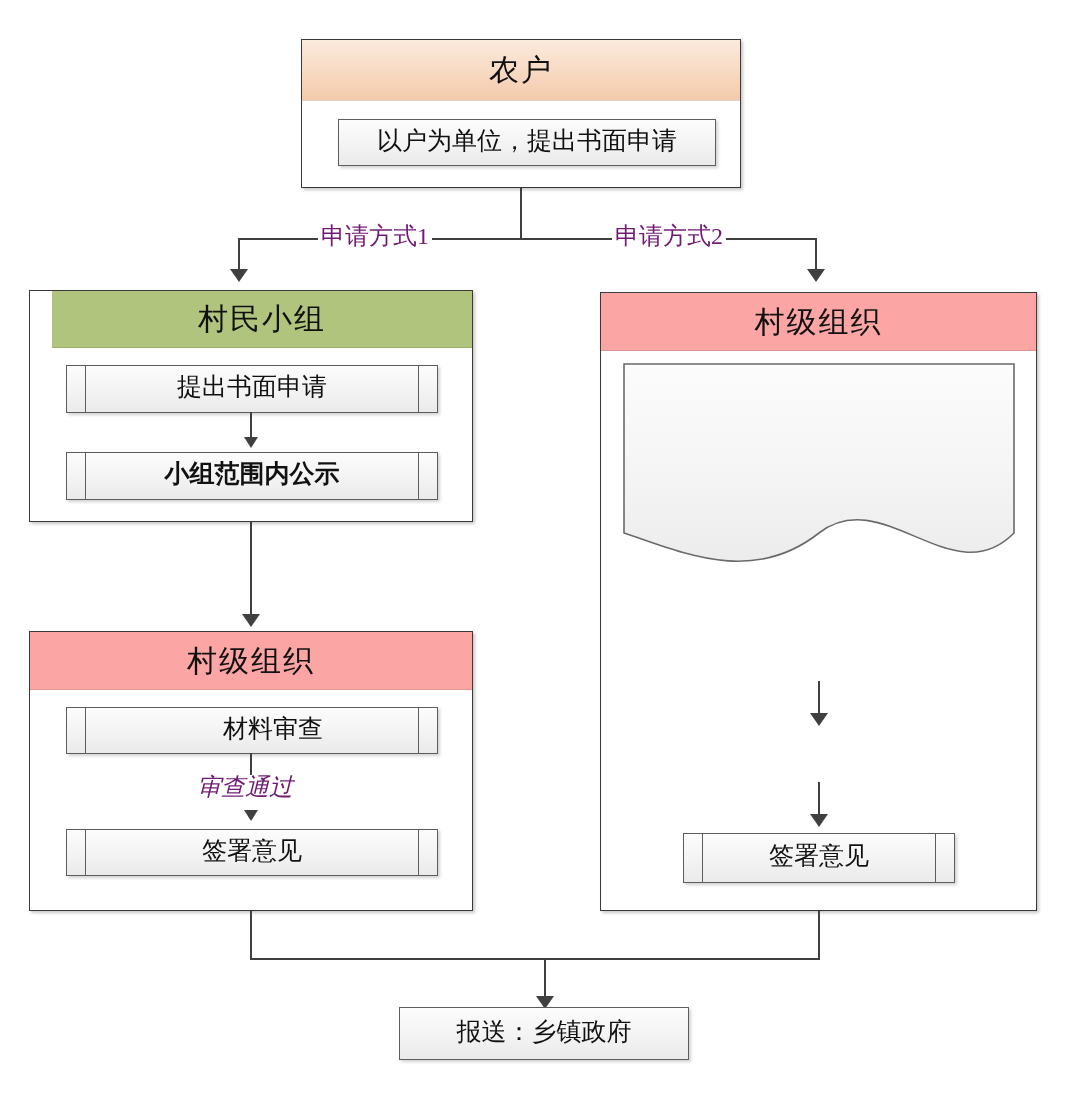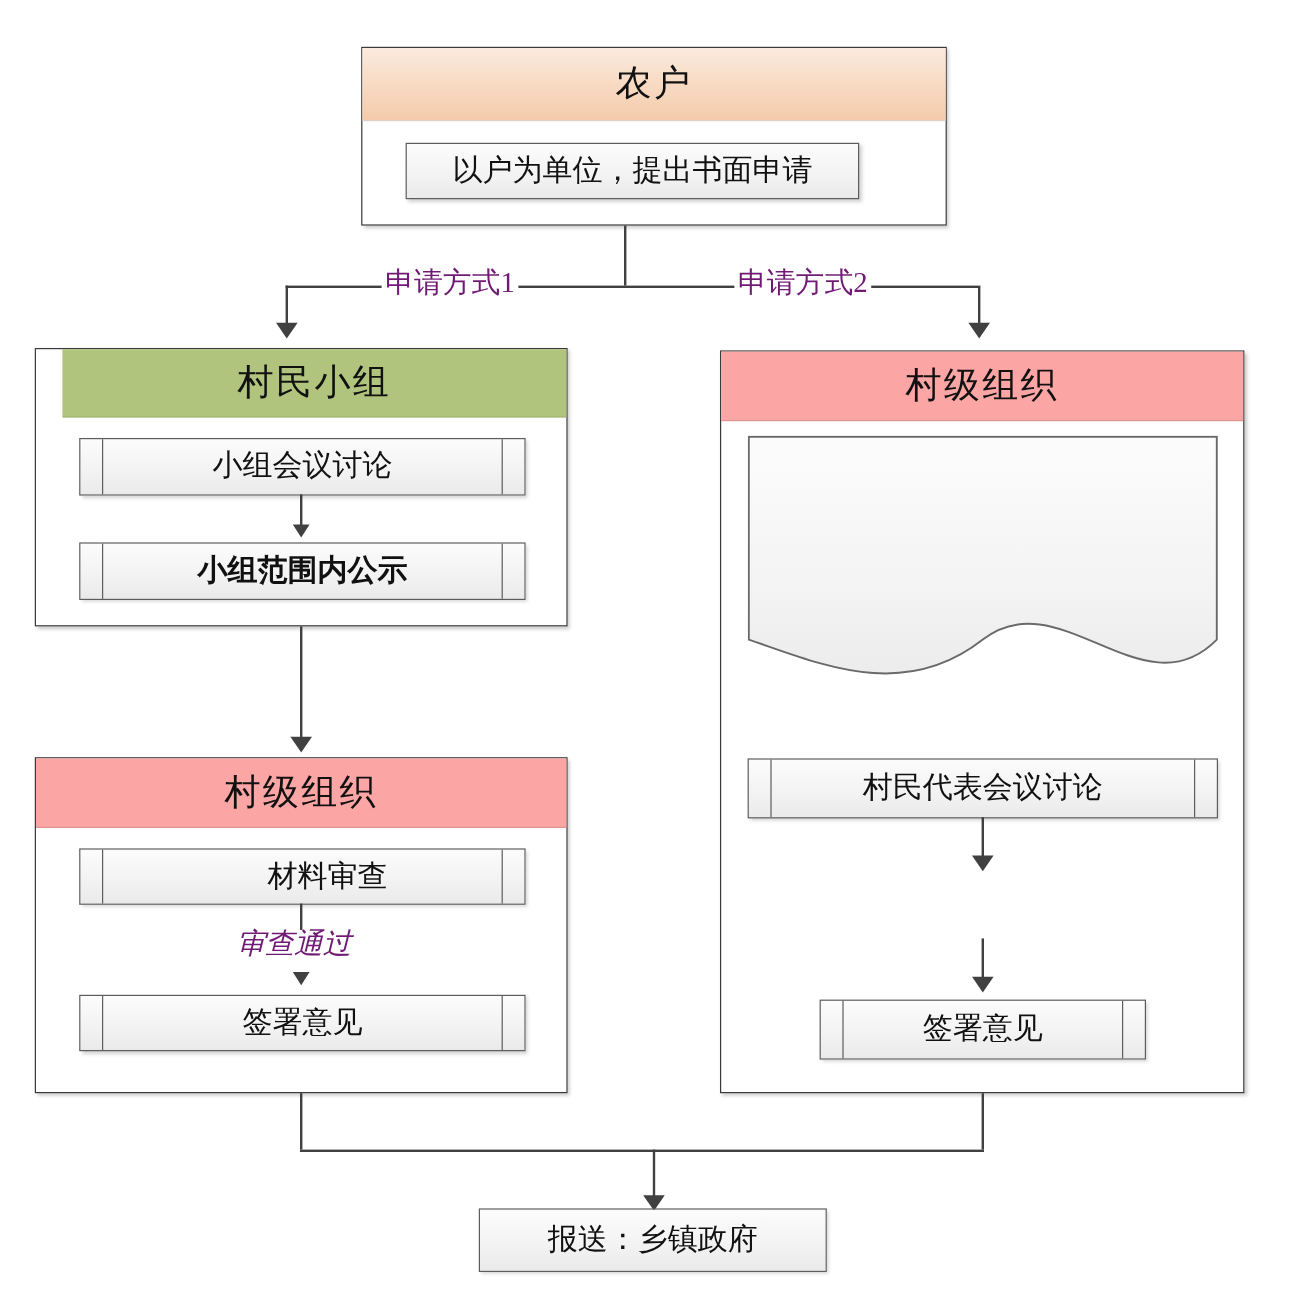--- a/index.html
+++ b/index.html
@@ -54,20 +54,21 @@
     border: 1px solid #5d5d5d;
     background: linear-gradient(to bottom, #fcfcfc 0%, #f3f3f3 55%, #eaeaea 100%);
     box-shadow: 2px 2px 3px rgba(0,0,0,0.18);
     display: flex;
     align-items: center;
     justify-content: center;
     font-size: 25px;
     line-height: 1.1;
     color: #111;
     white-space: nowrap;
+    font-family: Liberation Mono, monospace;
   }
   
   .step.bars::before,
   .step.bars::after {
     content: "";
     position: absolute;
     top: 0;
     bottom: 0;
     width: 0;
     border-left: 1px solid #5d5d5d;
@@ -131,41 +132,41 @@
     background: #ffffff;
     padding: 0 3px;
     white-space: nowrap;
   }
 </style>
 </head>
 <body>
 
 <div id="canvas">
 
-  <div class="container-box" style="left:301px; top:39px; width:488px; height:149px;">
+  <div class="container-box" style="left:301px; top:39px; width:440px; height:149px;">
     <div class="container-header hdr-orange" style="height:61px;">农户</div>
     <div class="step" style="left:36px; top:79px; width:378px; height:47px;">以户为单位，提出书面申请</div>
   </div>
 
   <div class="vline" style="left:520px; top:188px; height:50px;"></div>
 
   <div class="hline" style="left:238px; top:238px; width:282px;"></div>
   <div class="hline" style="left:520px; top:238px; width:295px;"></div>
 
   <div class="vline" style="left:238px; top:238px; height:33px;"></div>
   <div class="arrow-down" style="left:230px; top:269px;"></div>
   <div class="vline" style="left:815px; top:238px; height:33px;"></div>
   <div class="arrow-down" style="left:807px; top:269px;"></div>
 
   <div class="edge-label" style="left:318px; top:224px;">申请方式1</div>
   <div class="edge-label" style="left:612px; top:224px;">申请方式2</div>
 
   <div class="container-box" style="left:29px; top:290px; width:444px; height:232px;padding-left:22px;">
     <div class="container-header hdr-olive" style="height:57px;">村民小组</div>
-    <div class="step bars" style="left:36px; top:74px; width:372px; height:48px;">小组会议讨论</div>
+    <div class="step bars" style="left:36px; top:74px; width:372px; height:48px;">提出书面申请</div>
     <div class="step bars bold" style="left:36px; top:161px; width:372px; height:48px;">小组范围内公示</div>
   </div>
 
   <div class="vline" style="left:250px; top:412px; height:26px;"></div>
   <div class="arrow-down small" style="left:244px; top:437px;"></div>
 
   <div class="vline" style="left:250px; top:522px; height:93px;"></div>
   <div class="arrow-down" style="left:242px; top:614px;"></div>
 
   <div class="container-box" style="left:29px; top:631px; width:444px; height:280px;">
@@ -189,21 +190,20 @@
             <stop offset="60%" stop-color="#f4f4f4"></stop>
             <stop offset="100%" stop-color="#ececec"></stop>
           </linearGradient>
         </defs>
         <path d="M1,1 L391,1 L391,170
                  C330,232 260,120 196,170
                  C130,222 60,190 1,170 Z" fill="url(#docgrad)" stroke="#6a6a6a" stroke-width="1.6"></path>
       </svg>
     </div>
 
-    <div class="step bars" style="left:22px; top:339px; width:392px; height:50px;">村民代表会议讨论</div>
     <div class="step bars" style="left:82px; top:540px; width:272px; height:50px;">签署意见</div>
   </div>
 
   <div class="vline" style="left:818px; top:681px; height:33px;"></div>
   <div class="arrow-down" style="left:810px; top:713px;"></div>
   <div class="vline" style="left:818px; top:782px; height:33px;"></div>
   <div class="arrow-down" style="left:810px; top:814px;"></div>
 
   <div class="vline" style="left:250px; top:911px; height:47px;"></div>
   <div class="vline" style="left:818px; top:911px; height:47px;"></div>

